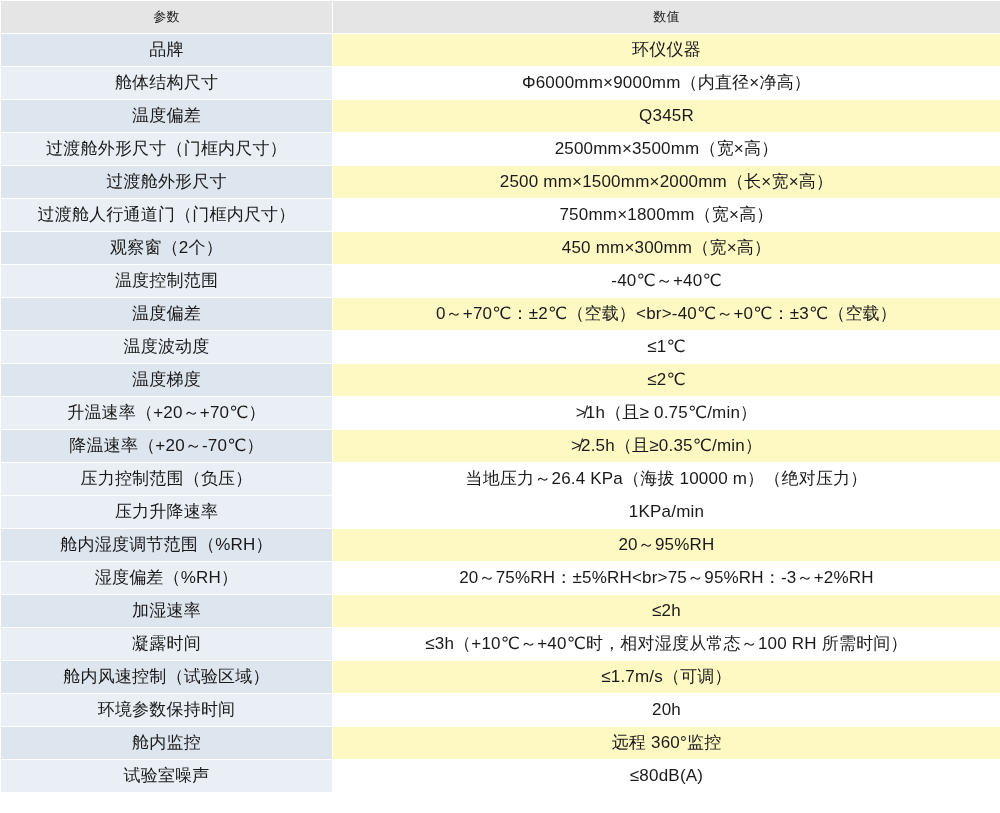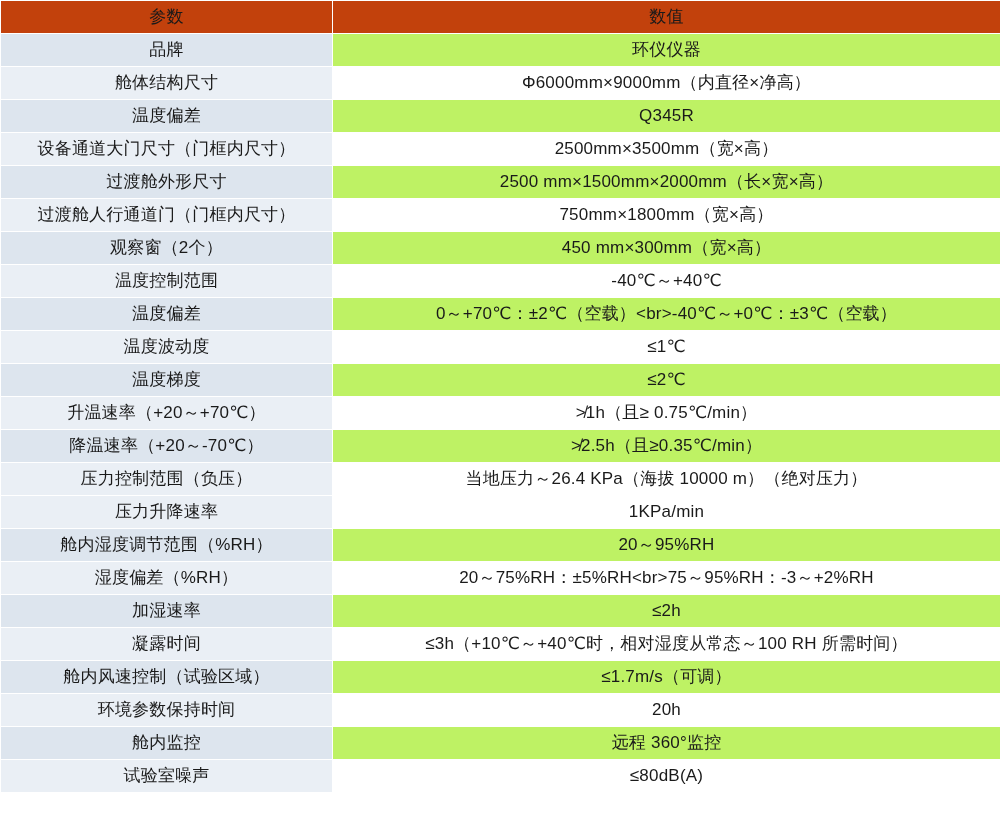--- a/index.html
+++ b/index.html
@@ -26,27 +26,27 @@
     text-align: center;
     vertical-align: middle;
     font-size: 17px;
     line-height: 1.25;
     padding: 5px 6px;
     height: 22px;
     letter-spacing: 0.2px;
     white-space: nowrap;
     overflow: hidden;
   }
-  .spec-table tr.odd td { background: #bef264; }
+  .spec-table tr.odd td { background: #fef9c3; }
   .spec-table tr.even td { background: #ffffff; }
   .spec-table tr.odd td.param { background: #dde5ee; }
   .spec-table tr.even td.param { background: #eaeff5; }
   .spec-table tr.head td {
-    background: #c2410c;
-    font-size: 17px;
+    background: #e5e5e5;
+    font-size: 13px;
   }
   .spec-table td.param { }
   .spec-table td.value { }
 </style>
 </head>
 <body>
 
 <table class="spec-table">
   <colgroup>
     <col class="c1">
@@ -63,21 +63,21 @@
       </tr>
       <tr class="even">
         <td class="param">舱体结构尺寸</td>
         <td class="value">Φ6000mm×9000mm（内直径×净高）</td>
       </tr>
       <tr class="odd">
         <td class="param">温度偏差</td>
         <td class="value">Q345R</td>
       </tr>
       <tr class="even">
-        <td class="param">设备通道大门尺寸（门框内尺寸）</td>
+        <td class="param">过渡舱外形尺寸（门框内尺寸）</td>
         <td class="value">2500mm×3500mm（宽×高）</td>
       </tr>
       <tr class="odd">
         <td class="param">过渡舱外形尺寸</td>
         <td class="value">2500 mm×1500mm×2000mm（长×宽×高）</td>
       </tr>
       <tr class="even">
         <td class="param">过渡舱人行通道门（门框内尺寸）</td>
         <td class="value">750mm×1800mm（宽×高）</td>
       </tr>

